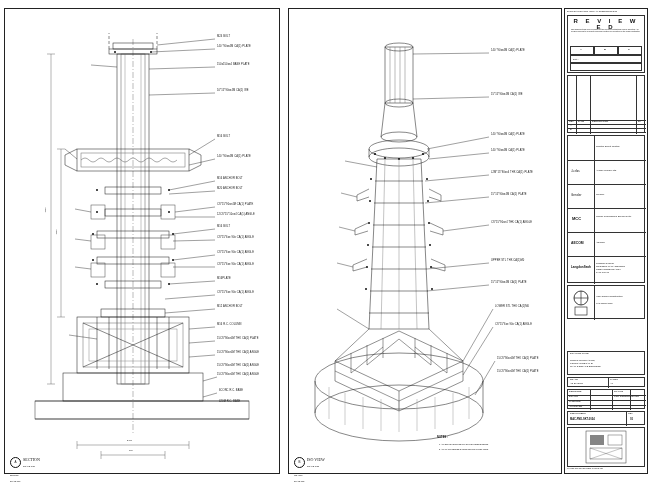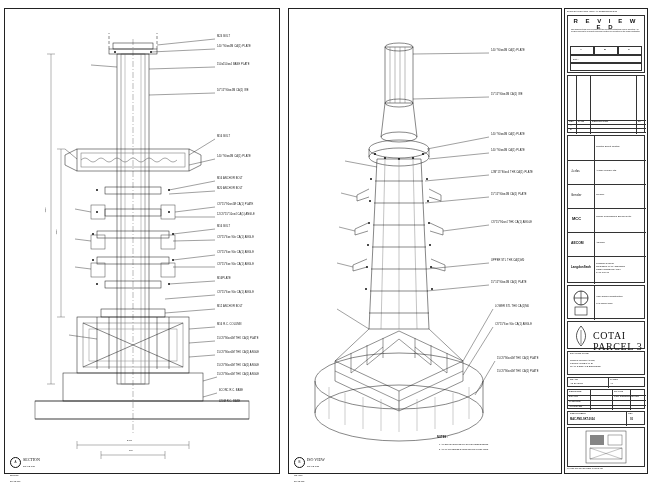--- a/index.html
+++ b/index.html
@@ -400,27 +400,20 @@
       <div class="vr" style="left:26px;top:0;height:34px;"></div>
       <svg width="24" height="30" viewBox="0 0 24 30" style="position:absolute;left:1px;top:2px;">
         <circle cx="12" cy="10" r="7" fill="none" stroke="#111" stroke-width="0.8"></circle>
         <path d="M12 3 L12 17 M5 10 L19 10" stroke="#111" stroke-width="0.6"></path>
         <rect x="6" y="19" width="12" height="8" fill="none" stroke="#111" stroke-width="0.6"></rect>
       </svg>
       <div class="ctext tinier" style="left:28px;top:10px;">Hsin Chong Construction</div>
       <div class="ctext tinier" style="left:28px;top:16px;font-size:1.7px;">MAIN CONTRACTOR</div>
     </div>
 
-    <div class="cell" style="left:2px;top:312px;width:78px;height:28px;">
-      <svg width="22" height="24" viewBox="0 0 22 24" style="position:absolute;left:2px;top:2px;">
-        <path d="M11 2 C6 8 4 14 11 22 C18 14 16 8 11 2 Z" fill="none" stroke="#111" stroke-width="0.7"></path>
-        <path d="M11 6 L11 20" stroke="#111" stroke-width="0.5"></path>
-      </svg>
-      <div class="title-main" style="position:absolute;left:25px;top:8px;">COTAI PARCEL 3</div>
-    </div>
 
     <div class="cell" style="left:2px;top:342px;width:78px;height:24px;">
       <div class="ctext tinier" style="left:2px;top:1px;">DRAWING TITLE</div>
       <div class="ctext" style="left:2px;top:7px;font-size:2.3px;white-space:pre-line;line-height:1.3;">PUBLIC CIRCULATION,
 FOUNTAIN DETAIL 24
 PLAN &amp; DETAILS SECTIONS</div>
     </div>
 
     <div class="cell" style="left:2px;top:368px;width:78px;height:10px;">
       <div class="vr" style="left:40px;top:0;height:10px;"></div>

